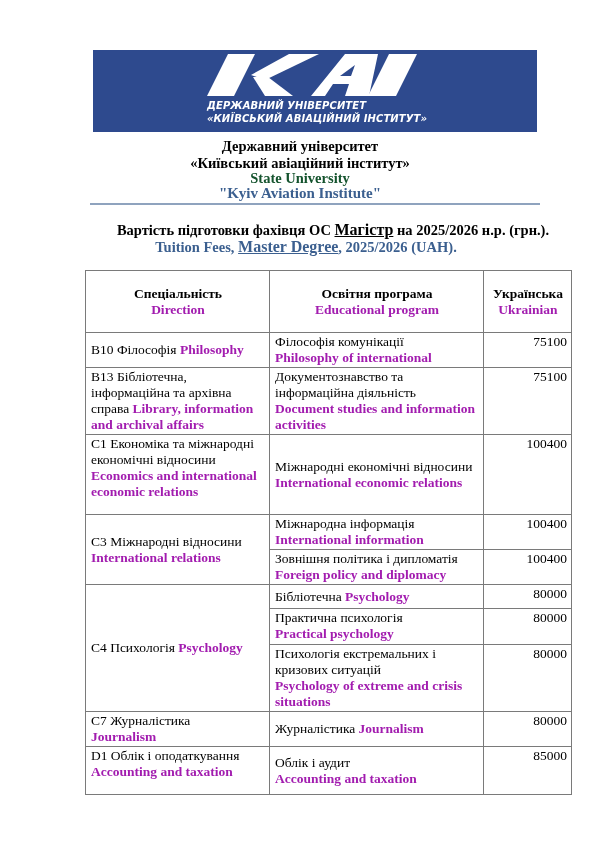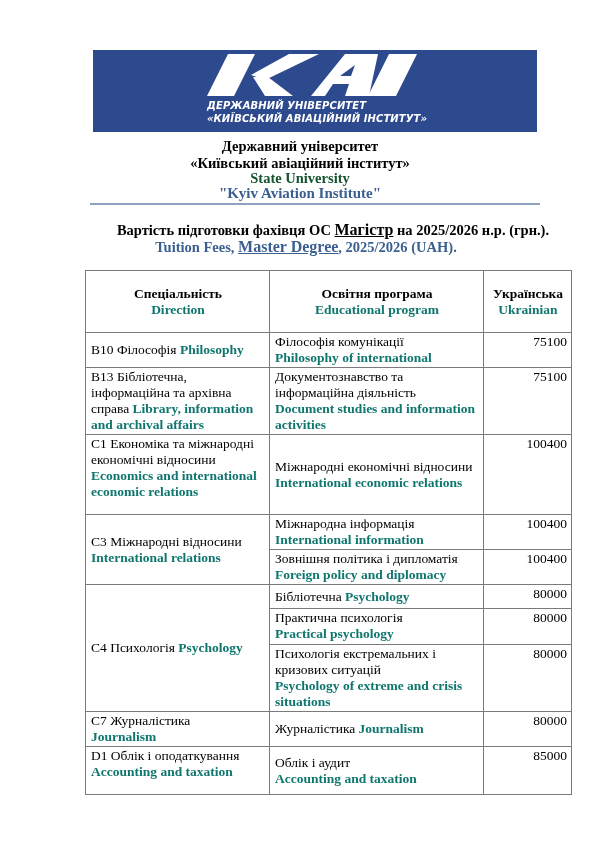--- a/index.html
+++ b/index.html
@@ -26,21 +26,21 @@
               font-weight: bold; font-size: 14.5px; color: #3B5F8F; padding-left: 6px; }
   .u { text-decoration: underline; font-size: 16px; }
   table.fees { position: absolute; left: 66px; top: 270px; width: 487px;
                border-collapse: collapse; font-size: 13.5px; line-height: 16px; margin-left: 19px; }
   table.fees td, table.fees th { border: 1px solid #7a7a7a; vertical-align: top;
                padding: 1px 4px 1px 5px; }
   table.fees th { font-weight: bold; text-align: center; vertical-align: middle; height: 59px; }
   .col1 { width: 174px; }
   .col2 { width: 204px; }
   .col3 { width: 78px; }
-  .en { color: #0f766e; font-weight: bold; }
+  .en { color: #a21caf; font-weight: bold; }
   .price { text-align: right; padding-top: 1px; }
   .vmid { vertical-align: middle !important; }
 </style>
 </head>
 <body>
 
 <div class="banner">
   <svg width="444" height="82" viewBox="0 0 444 82">
 
     <polygon points="135,4 162,4 141,46 114,46" fill="#fff"></polygon>

